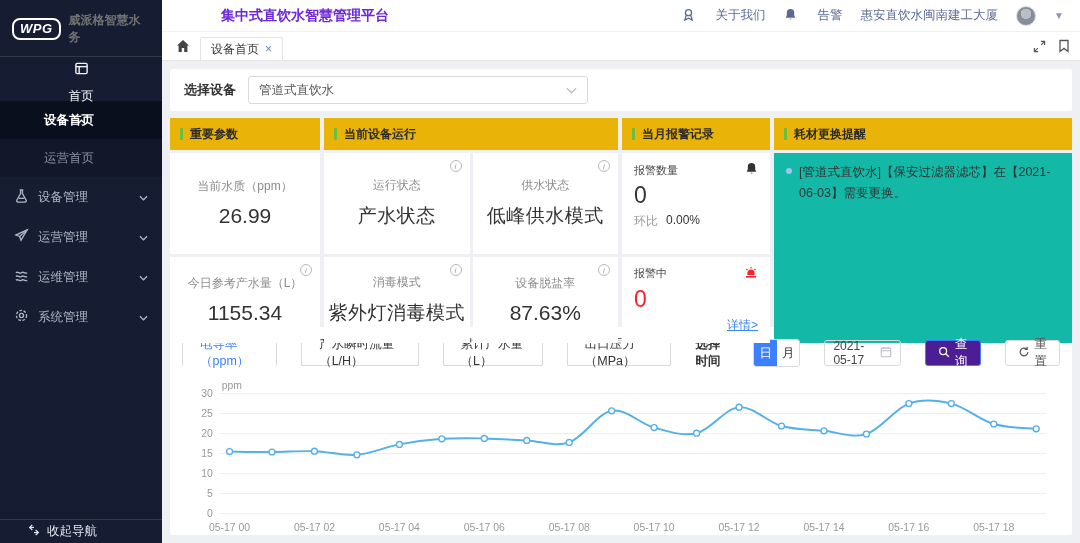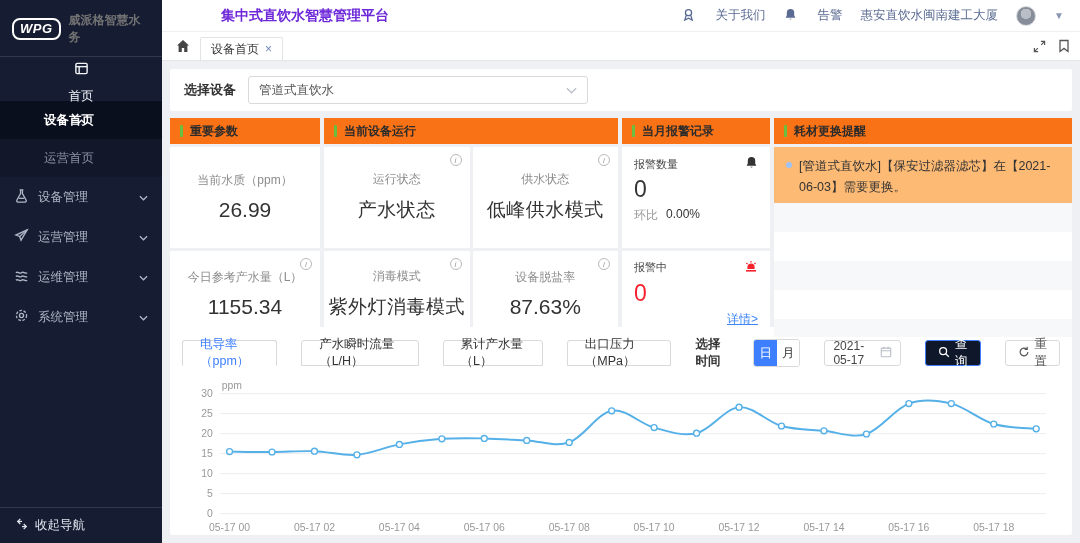--- a/index.html
+++ b/index.html
@@ -13,21 +13,21 @@
   .logo-badge { border:2px solid #fff; border-radius:8px; color:#fff; font-weight:bold; font-style:italic; font-size:13px; padding:1px 6px 2px; letter-spacing:.5px; }
   .brand-name { color:#737373; font-weight:bold; font-size:12px; }
   nav { flex:1; padding-top:4px; }
   .menu-item { display:flex; align-items:center; gap:9px; height:40px; padding:0 14px; cursor:pointer; color:#aeb6c6; }
   .menu-item.open { color:#f2f4f8;flex-direction:column; }
   .menu-item .mi-label { flex:1; font-size:12.5px; }
   .menu-item svg { flex:none; }
   .submenu { background:#121829; }
   .submenu-item { height:38px; line-height:38px; padding-left:44px; color:#8a92a4; font-size:12.5px; cursor:pointer; }
   .submenu-item.active { background:#0a0f1e; color:#fff; font-weight:bold; }
-  .collapse-nav { border-top:1px solid rgba(255,255,255,.12); height:36px; display:flex; align-items:center; gap:7px; padding:0 16px; color:#dfe3ec; font-size:12.5px; cursor:pointer; }
+  .collapse-nav { border-top:1px solid rgba(255,255,255,.12); height:24px; display:flex; align-items:center; gap:7px; padding:0 28px; color:#dfe3ec; font-size:12.5px; cursor:pointer; }
 
   
   .main { flex:1; display:flex; flex-direction:column; min-width:0; }
   .topbar { height:32px; background:#fff; display:flex; align-items:center; padding:0 16px; border-bottom:1px solid #f0f0f0; }
   .page-title { font-size:14px; font-weight:bold; color:#6d28d9;margin-left:43px; }
   .topbar-right { margin-left:auto; display:flex; align-items:center; gap:18px; color:#5a6b93; font-size:12.5px; }
   .top-link { display:flex; align-items:center; gap:21px; cursor:pointer; }
   .station { cursor:pointer; }
   .avatar { width:20px; height:20px; border-radius:50%; background:radial-gradient(circle at 50% 38%, #b9bec7 0 36%, #878e9a 37% 100%); display:inline-block; border:1px solid #d7dae0; }
   .caret { color:#8a97b5; font-size:10px; cursor:pointer; }
@@ -43,21 +43,21 @@
   .panel { background:#fff; border-radius:2px; }
   .selector-panel { height:42px; display:flex; align-items:center; gap:12px; padding:0 14px; margin-bottom:7px; }
   .sel-label { font-weight:bold; font-size:13px; color:#333; }
   .select { width:340px; height:28px; border:1px solid #d9d9d9; border-radius:3px; display:flex; align-items:center; padding:0 10px; color:#555; cursor:pointer; }
   .select .sel-val { flex:1; font-size:12.5px; }
   .select svg { color:#b9bec8; }
 
   
   .cards-row { display:grid; grid-template-columns:150px 294px 148px 1fr; gap:4px; height:202px; margin-bottom:7px; }
   .card { display:flex; flex-direction:column; gap:3px; min-width:0; }
-  .card-head { background:#f97316; height:26px; display:flex; align-items:center; gap:7px; padding:0 10px; }
+  .card-head { background:#eab308; height:32px; display:flex; align-items:center; gap:7px; padding:0 10px; }
   .card-head .bar { width:3px; height:12px; background:#6abf40; border-radius:1px; }
   .card-head .ct { font-weight:bold; font-size:12px; color:#2b2b2b; }
   .card-body { flex:1; display:grid; gap:3px; min-height:0; }
   .rows-2 { grid-template-rows:1.17fr 1fr; }
   .cols-2 { grid-template-columns:1fr 1fr; }
   .cell { background:#fff; position:relative; display:flex; flex-direction:column; align-items:center; justify-content:center; gap:9px; min-width:0; }
   .cell-label { color:#8c8c8c; font-size:12px; text-align:right; }
   .cell-value { color:#333; font-size:21px; }
   .cell-value.mode { font-size:19px; letter-spacing:.5px; }
   .info-i { position:absolute; top:7px; right:8px; width:12px; height:12px; border:1px solid #b9b9b9; border-radius:50%; color:#9a9a9a; font-size:8px; line-height:11px; text-align:center; font-style:italic; cursor:pointer; }
@@ -65,38 +65,38 @@
   .alarm-cell { align-items:stretch; justify-content:flex-start; padding:9px 12px; gap:6px; }
   .alarm-top { display:flex; align-items:center; }
   .alarm-lbl { font-size:11px; color:#444; flex:1; }
   .alarm-count { font-size:23px; color:#333; line-height:1; }
   .alarm-count.red { color:#f5222d; }
   .ratio-row { display:flex; gap:8px; font-size:12px; }
   .ratio-row .rl { color:#999; }
   .ratio-row .rv { color:#333; }
   .detail-link { margin-top:auto; align-self:flex-end; color:#3d86f5; text-decoration:underline; font-size:12px; cursor:pointer; }
 
-  .consume-body { background:#fdba74; flex:1; display:flex; flex-direction:column; overflow:hidden; }
+  .consume-body { background:#14b8a6; flex:1; display:flex; flex-direction:row; overflow:hidden; }
   .consume-item { display:flex; gap:7px; padding:9px 12px 6px; font-size:12.5px; color:#333; line-height:1.65; }
   .dot { width:6px; height:6px; border-radius:50%; background:#9fc3f5; margin-top:6px; flex:none; }
   .zebra { flex:1; background:repeating-linear-gradient(#f7f8fa 0 29px, #ffffff 29px 58px); }
 
   
   .chart-panel { padding:9px 12px 0; height:208px; overflow:hidden; }
   .chart-controls { display:flex; align-items:center; gap:24px; }
   .ctab { height:26px; border:1px solid #d9d9d9; border-radius:3px 3px 0 0; background:#fff; padding:0 17px; font-size:12.5px; color:#333; display:flex; align-items:center; cursor:pointer; }
   .ctab.active { color:#3d7fff; border-bottom-color:#fff; }
   .time-label { margin-left:auto; font-weight:bold; font-size:12.5px; color:#333; }
   .dm-toggle { display:flex; border:1px solid #d9d9d9; border-radius:3px; overflow:hidden; }
   .dm { width:33px; height:26px; display:flex; align-items:center; justify-content:center; font-size:12.5px; background:#fff; color:#333; cursor:pointer; }
   .dm.active { background:#3d7fff; color:#fff; }
   .date-input { width:104px; height:26px; border:1px solid #d9d9d9; border-radius:3px; display:flex; align-items:center; padding:0 8px; gap:6px; color:#444; font-size:12px; cursor:text; }
   .date-input .dv { flex:1; }
   .btn { height:26px; border-radius:3px; display:flex; align-items:center; gap:5px; padding:0 12px; font-size:12.5px; cursor:pointer; }
-  .btn-primary { background:#0f172a; color:#fff; border:1px solid #3d7fff; }
+  .btn-primary { background:#4c1d95; color:#fff; border:1px solid #3d7fff; }
   .btn-ghost { background:#fff; color:#555; border:1px solid #d9d9d9; }
   .chart-wrap { margin-top:8px; }
   .chart-wrap svg { display:block; width:100%; height:160px; }
   .tick { font-family:"Liberation Sans",sans-serif; font-size:10.5px; fill:#999; }
 </style>
 </head>
 <body>
 
 <div class="app">
 

